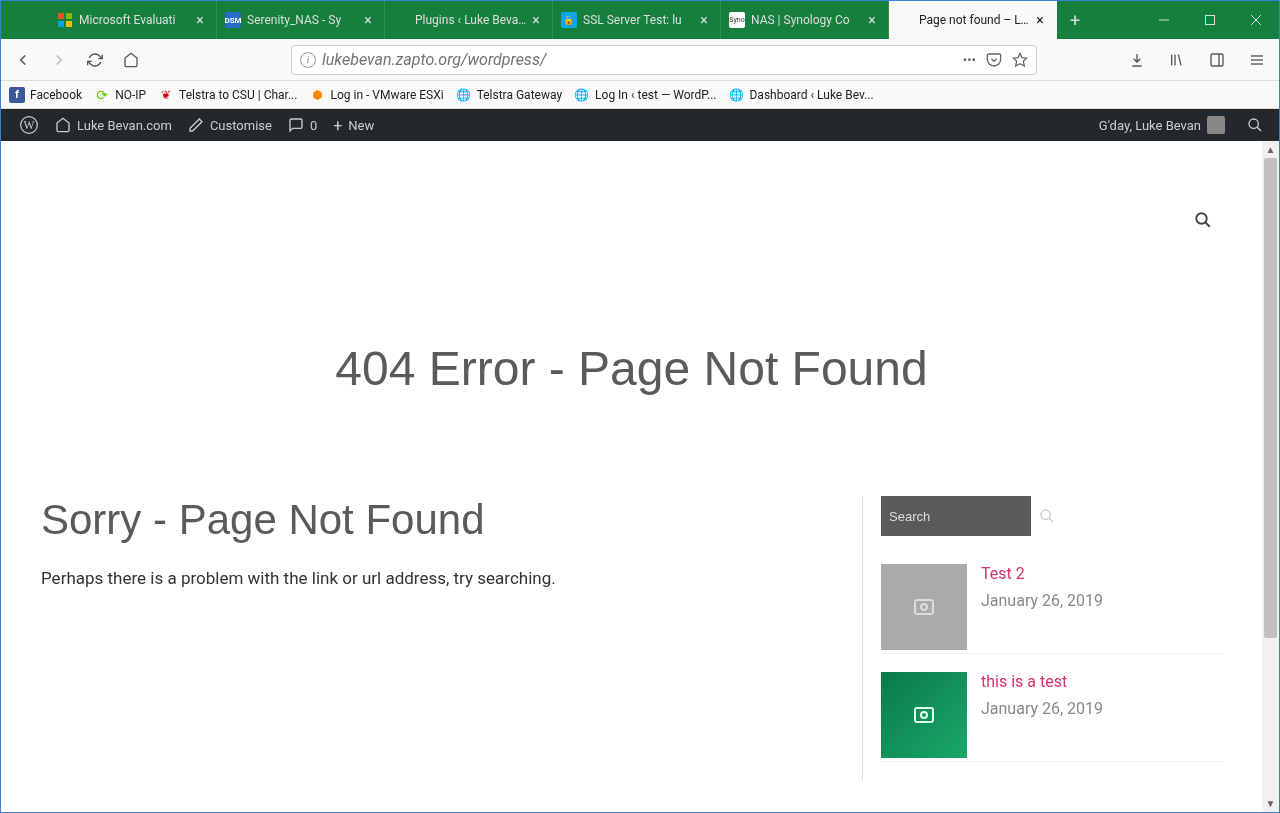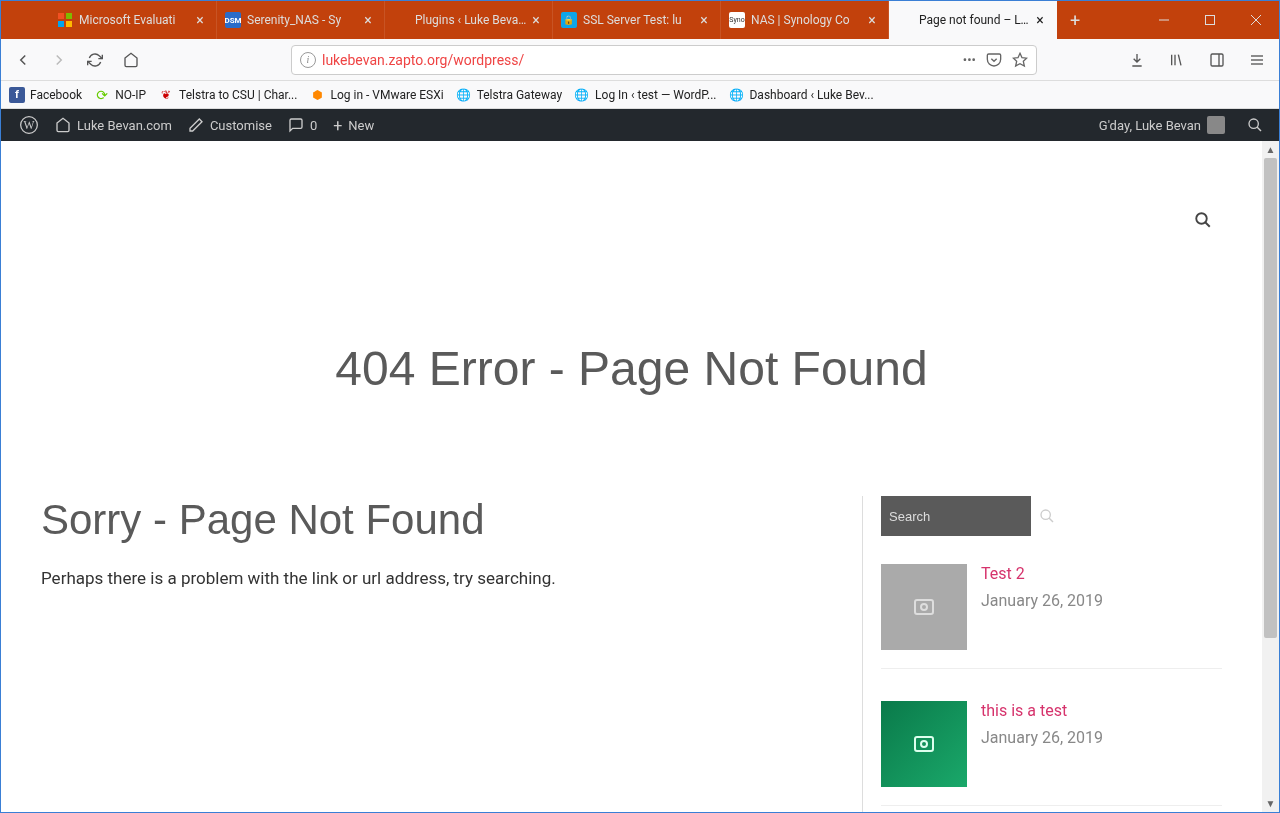--- a/index.html
+++ b/index.html
@@ -1,37 +1,37 @@
 <!DOCTYPE html>
 <html><head>
 <meta charset="utf-8">
 <style>
 * { margin: 0; padding: 0; box-sizing: border-box; }
 body { font-family: -apple-system, BlinkMacSystemFont, "Segoe UI", Roboto, sans-serif; font-size: 13px; width: 1280px; height: 813px; overflow: hidden; background: #fff; border: 1px solid #3a7fd5; }
 
 
-.titlebar { background: #c2410c; height: 38px; display: flex; align-items: stretch; }
+.titlebar { background: #15803d; height: 38px; display: flex; align-items: stretch; }
 .tab-strip { display: flex; flex: 1; align-items: stretch; padding-left: 48px; }
 .tab { display: flex; align-items: center; padding: 0 8px; color: #ddd; font-size: 12px; width: 168px; border-right: 1px solid rgba(255,255,255,0.1); position: relative; }
 .tab.active { background: #f9f9fa; color: #222; }
 .tab-favicon { width: 16px; height: 16px; margin-right: 6px; flex-shrink: 0; display: flex; align-items: center; justify-content: center; }
 .tab-label { flex: 1; white-space: nowrap; overflow: hidden; text-overflow: ellipsis; }
 .tab-close { width: 16px; height: 16px; display: flex; align-items: center; justify-content: center; color: inherit; font-size: 14px; cursor: pointer; }
 .new-tab-btn { width: 36px; display: flex; align-items: center; justify-content: center; color: #ddd; font-size: 18px; cursor: pointer; }
 .window-controls { display: flex; align-items: stretch; }
 .win-btn { width: 46px; display: flex; align-items: center; justify-content: center; color: #ddd; cursor: pointer; }
 .win-btn svg { width: 12px; height: 12px; }
 
 
 .nav-toolbar { background: #f9f9fa; height: 42px; display: flex; align-items: center; padding: 0 6px; gap: 4px; border-bottom: 1px solid #ddd; }
 .nav-btn { width: 32px; height: 32px; display: flex; align-items: center; justify-content: center; border-radius: 4px; cursor: pointer; color: #555; }
 .nav-btn.disabled { color: #bbb; }
 .urlbar { flex: 1; max-width: 760px; height: 30px; background: #fff; border: 1px solid #ccc; border-radius: 4px; display: flex; align-items: center; padding: 0 8px; margin: 0 80px 0 140px; }
 .urlbar .info-icon { width: 16px; height: 16px; margin-right: 6px; color: #888; display:flex;align-items:center;justify-content:center;border:1px solid #999;border-radius:50%;font-size:10px;font-style:italic;font-family:serif; }
-.urlbar-text { flex: 1; color: #ef4444; font-size: 14px; }
+.urlbar-text { flex: 1; color: #737373; font-size: 16px; font-style: italic; }
 .urlbar-icons { display: flex; gap: 10px; align-items: center; color: #666; }
 .right-icons { display: flex; gap: 8px; margin-left: auto; }
 
 
 .bookmarks-bar { background: #f9f9fa; height: 28px; display: flex; align-items: center; padding: 0 8px; gap: 12px; border-bottom: 1px solid #ddd; font-size: 12px; }
 .bookmark { display: flex; align-items: center; gap: 5px; color: #222; cursor: pointer; }
 .bookmark .bm-icon { width: 16px; height: 16px; display: flex; align-items: center; justify-content: center; }
 
 
 .wp-admin-bar { background: #23282d; height: 32px; display: flex; align-items: center; padding: 0 10px; color: #ccc; font-size: 13px; }
@@ -55,21 +55,21 @@
 .content-cols { display: flex; margin-top: 100px; gap: 30px; }
 .main-col { flex: 1; }
 .sorry-title { font-size: 42px; font-weight: 300; color: #5a5a5a; font-family: "Segoe UI Light","Segoe UI",sans-serif; margin-bottom: 24px; }
 .sorry-text { font-size: 17px; color: #333; }
 .sidebar { width: 360px; border-left: 1px solid #ddd; padding-left: 18px; }
 .search-box-row { display: flex; align-items: center; gap: 8px; margin-bottom: 28px; }
 .search-input { width: 150px; height: 40px; background: #5a5a5a; color: #ddd; border: none; padding: 0 8px; font-size: 13px; }
 .search-input::placeholder { color: #ddd; }
 .search-go { color: #ccc; cursor: pointer; }
 .widget-title { font-size: 20px; font-weight: 400; color: #666; margin-bottom: 18px; }
-.post-item { display: flex; gap: 14px; padding-bottom: 18px; margin-bottom: 32px; border-bottom: 1px solid #eee; }
+.post-item { display: flex; gap: 14px; padding-bottom: 3px; margin-bottom: 18px; border-bottom: 1px solid #eee; }
 .post-thumb { width: 86px; height: 86px; background: #aaa; display: flex; align-items: center; justify-content: center; color: #ddd; flex-shrink: 0; }
 .post-thumb.green { background: linear-gradient(135deg,#0a7a4a,#1aa86a); }
 .post-title { color: #d6336c; font-size: 16px; margin-bottom: 8px; cursor: pointer; }
 .post-date { color: #888; font-size: 16px; }
 
 svg { display: block; }
 </style>
 </head>
 <body>
 

